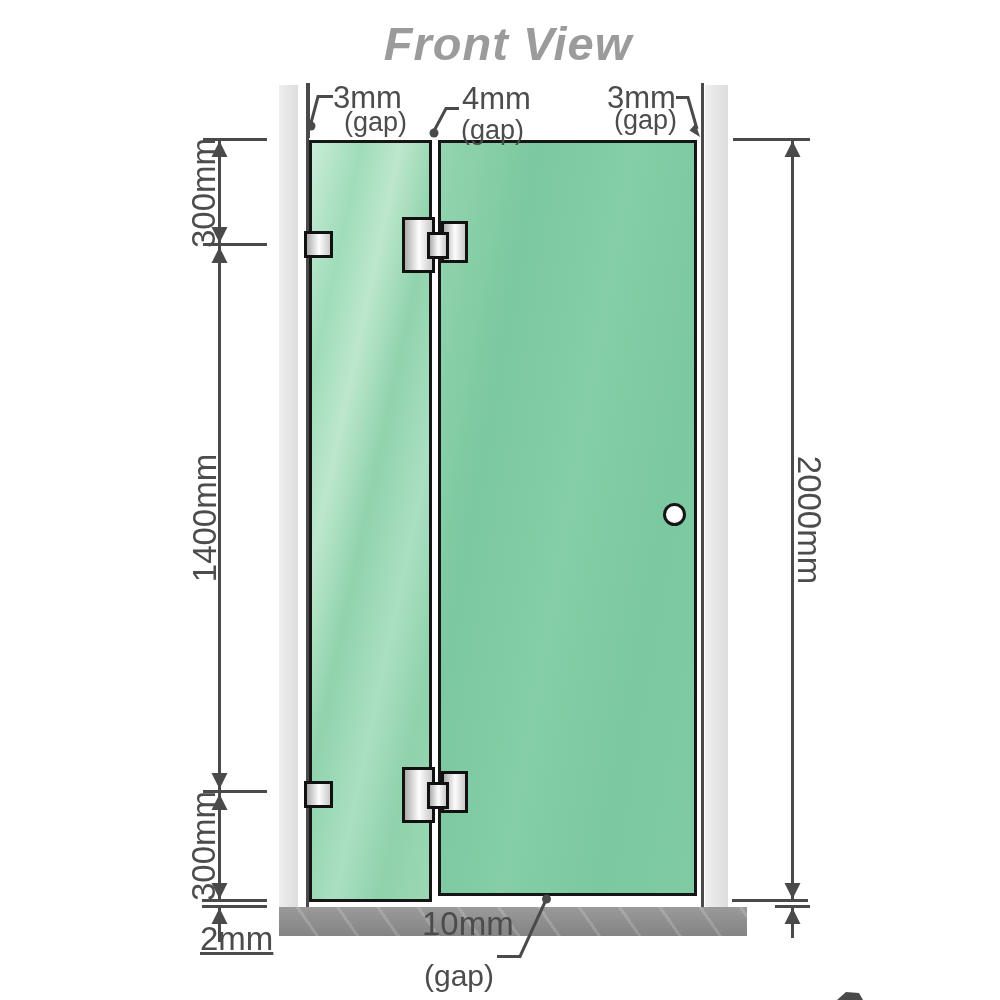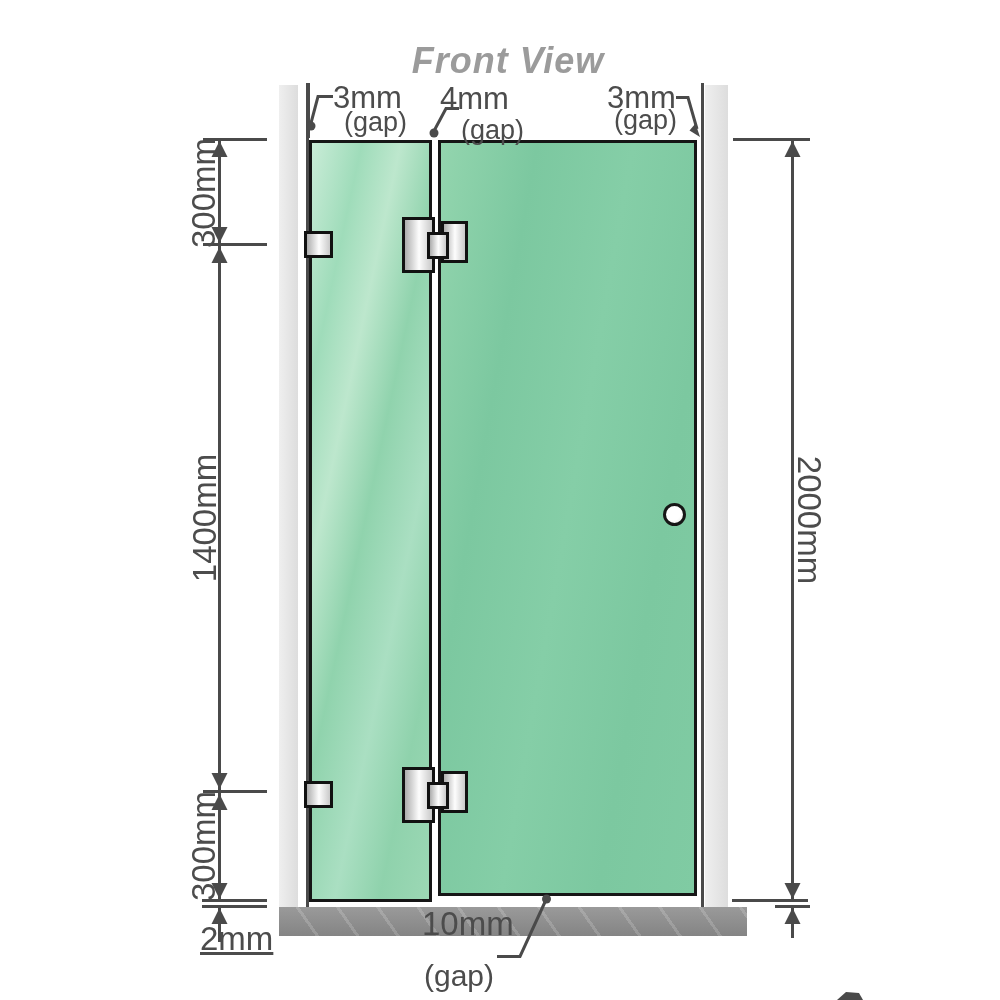--- a/index.html
+++ b/index.html
@@ -1,19 +1,19 @@
 <!DOCTYPE html>
 <html style="--c-title: #9b9b9b; --c-line: #4a4a4a; --c-label: #4c4c4c; --c-glass_fixed: #a6dec0; --c-glass_door: #7dc9a1; --c-wall: #e4e4e4; --c-floor: #8d8d8d; --c-watermark_red: #8c2131;"><head>
 <meta charset="utf-8">
 <style>
   html,body{margin:0;padding:0;background:#ffffff;font-family:"Liberation Sans",sans-serif;}
   .stage{position:relative;width:1000px;height:1000px;background:#fff;overflow:hidden;}
 
-  .title{position:absolute;left:508px;top:40px;transform:translateX(-50%);
-    font-size:36px;font-weight:bold;font-style:italic;color:var(--c-title,#9b9b9b);
+  .title{position:absolute;left:508px;top:16px;transform:translateX(-50%);
+    font-size:47px;font-weight:bold;font-style:italic;color:var(--c-title,#9b9b9b);
     letter-spacing:1px;white-space:nowrap;}
 
   .wall{position:absolute;top:85px;height:822px;background:linear-gradient(90deg,#efefef,#dddddd);}
   .wall-left{left:279px;width:19px;}
   .wall-right{left:705px;width:23px;}
   .wall-edge{position:absolute;top:83px;height:824px;width:3px;background:var(--c-line,#4a4a4a);}
   .edge-left{left:306px;}
   .edge-right{left:701px;}
 
   .floor{position:absolute;left:279px;top:907px;width:468px;height:29px;
@@ -117,21 +117,21 @@
       <polygon points="700,137 689.5,130.5 695.5,123.5"></polygon>
       <polyline points="497,956.5 520,956.5 545,902"></polyline>
       <circle cx="546.5" cy="899" r="4.5"></circle>
     </g>
     <polygon points="837,1000 863,1000 859,993 846,992" fill="#8c2131"></polygon>
   </svg>
 
   <div class="lbl gap-val" style="left:333px;top:80px;">3mm</div>
   <div class="lbl gap-q" style="left:344px;top:107px;">(gap)</div>
 
-  <div class="lbl gap-val" style="left:440px;top:81px;">4mm</div>
+  <div class="lbl gap-val" style="left:462px;top:81px;">4mm</div>
   <div class="lbl gap-q" style="left:461px;top:115px;">(gap)</div>
 
   <div class="lbl gap-val" style="left:607px;top:80px;">3mm</div>
   <div class="lbl gap-q" style="left:614px;top:105px;">(gap)</div>
 
   <div class="lbl dim-txt vtext" style="left:204px;top:193px;">300mm</div>
   <div class="lbl dim-txt vtext" style="left:205px;top:518px;">1400mm</div>
   <div class="lbl dim-txt vtext" style="left:204px;top:846px;">300mm</div>
 
   <div class="lbl dim-txt vtext-cw" style="left:809px;top:520px;">2000mm</div>

